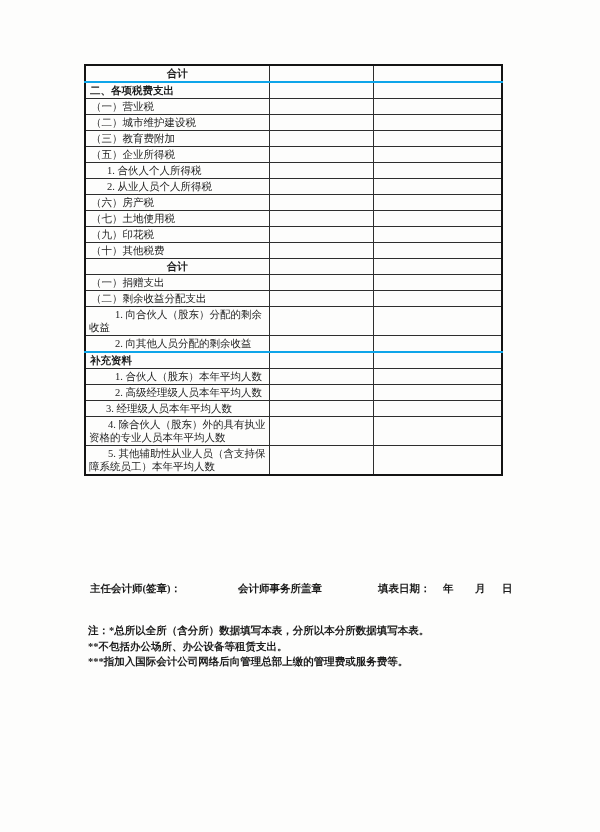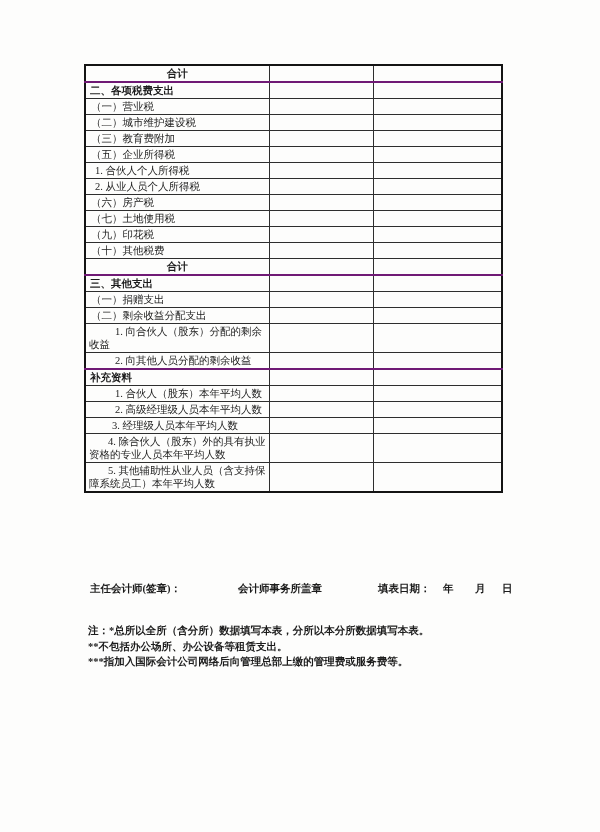--- a/index.html
+++ b/index.html
@@ -33,28 +33,28 @@
     border: 1px solid #2e2e2e;
     font-size: 10.5px;
     line-height: 13px;
     padding: 1px 3px;
     vertical-align: middle;
     overflow: hidden;
   }
   .form-table tr { height: 16px; }
   .form-table tr.tall { height: 29px; margin-top: 15px; }
   
-  .row-section td { border-top: 2px solid #701a75; }
+  .row-section td { border-top: 2px solid #0ea5e9; }
   .row-section td.label-cell { font-weight: bold; padding-left: 4px; }
   .row-total td.label-cell { font-weight: bold; text-align: center; }
   .row-item td.label-cell { padding-left: 5px; }
-  .row-sub td.label-cell { padding-left: 9px; }
+  .row-sub td.label-cell { padding-left: 21px; }
   .row-subdeep td.label-cell { padding-left: 3px; text-indent: 26px; }
   .row-supp td.label-cell { padding-left: 3px; text-indent: 26px; margin-top: 16px; }
-  .row-suppsmall td.label-cell { padding-left: 9px; text-indent: 17px; margin-left: 48px; }
+  .row-suppsmall td.label-cell { padding-left: 3px; text-indent: 17px; margin-left: 48px; }
   .row-suppwrap td.label-cell { padding-left: 3px; text-indent: 19px; }
   
   .sig-line span {
     position: absolute;
     top: 582px;
     font-size: 10.5px;
     font-weight: bold;
     white-space: nowrap;
   }
   .sig-chief { left: 90px; }
@@ -144,25 +144,20 @@
         <tr class="row-item">
           <td class="label-cell">（十）其他税费</td>
           <td class="value-cell"></td>
           <td class="value-cell"></td>
         </tr>
         <tr class="row-total">
           <td class="label-cell">合计</td>
           <td class="value-cell"></td>
           <td class="value-cell"></td>
         </tr>
-        <tr class="row-section">
-          <td class="label-cell">三、其他支出</td>
-          <td class="value-cell"></td>
-          <td class="value-cell"></td>
-        </tr>
         <tr class="row-item">
           <td class="label-cell">（一）捐赠支出</td>
           <td class="value-cell"></td>
           <td class="value-cell"></td>
         </tr>
         <tr class="row-item">
           <td class="label-cell">（二）剩余收益分配支出</td>
           <td class="value-cell"></td>
           <td class="value-cell"></td>
         </tr>

